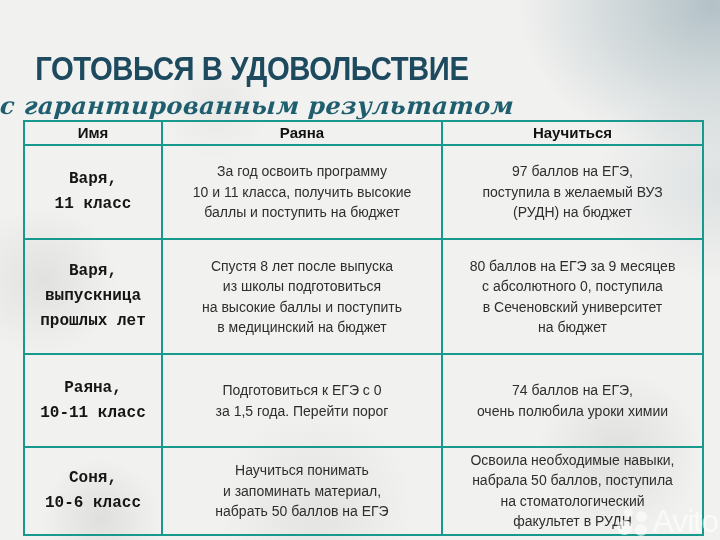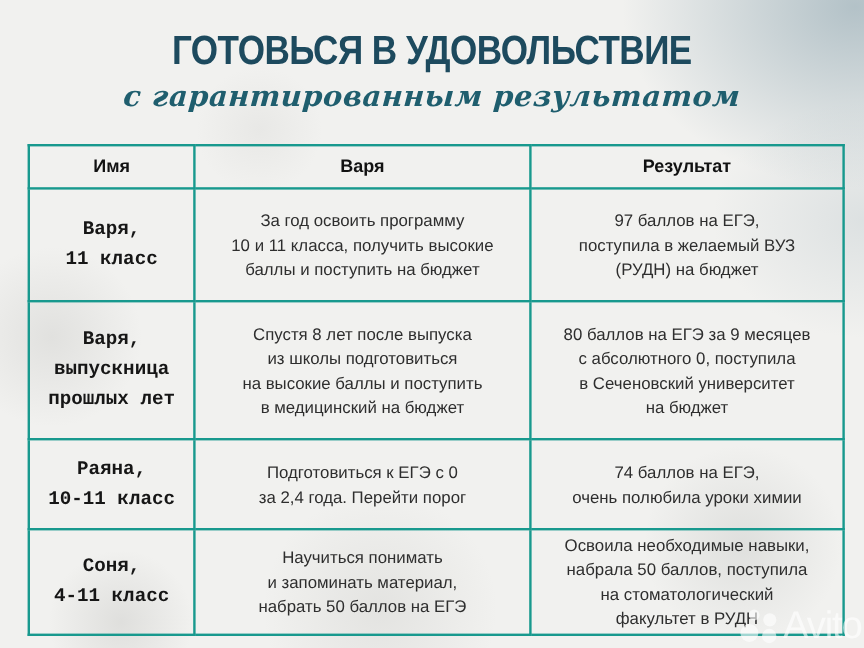--- a/index.html
+++ b/index.html
@@ -10,21 +10,21 @@
     background:
       radial-gradient(ellipse 270px 210px at 99% 1%, rgba(122,150,163,0.52), rgba(122,150,163,0) 72%),
       radial-gradient(ellipse 180px 140px at 100% 34%, rgba(148,168,178,0.22), rgba(148,168,178,0) 70%),
       radial-gradient(circle 100px at 6% 52%, rgba(168,168,165,0.22), rgba(168,168,165,0) 75%),
       radial-gradient(circle 130px at 44% 94%, rgba(172,172,168,0.20), rgba(172,172,168,0) 75%),
       radial-gradient(circle 110px at 86% 84%, rgba(165,168,166,0.24), rgba(165,168,166,0) 75%),
       radial-gradient(circle 80px at 14% 96%, rgba(165,165,162,0.24), rgba(165,165,162,0) 75%),
       radial-gradient(circle 70px at 30% 20%, rgba(178,178,175,0.14), rgba(178,178,175,0) 75%),
       #f1f1ef;
   }
-  .header { text-align: center; padding-top: 25px; }
+  .header { padding-top: 51px; }
   .title {
     display: inline-block;
     font-size: 34px;
     font-weight: bold;
     letter-spacing: -0.5px;
     color: #1d4a5e;
     transform: scaleX(0.86);
     transform-origin: center;
     line-height: 1;
     white-space: nowrap;
@@ -53,41 +53,41 @@
   table.results col.c2 { width: 280px; }
   table.results col.c3 { width: 261px; }
   table.results th, table.results td {
     border: 2px solid #18998e;
     text-align: center;
     vertical-align: middle;
     white-space: pre-line;
     padding: 2px 6px;
   }
   table.results th {
-    height: 36px;
+    height: 24px;
     font-size: 15px;
     font-weight: bold;
     color: #121212;
     line-height: 1.1;
   }
   td.goal-cell, td.result-cell {
     font-size: 14px;
     color: #2e2e2e;
     line-height: 1.46;
   }
   td.name-cell {
     font-size: 16px;
     font-weight: bold;
     color: #161616;
     line-height: 1.55;
     font-family: Liberation Mono, monospace;
   }
   tr.row-1 { height: 94px; }
   tr.row-2 { height: 115px; }
-  tr.row-3 { height: 75px; margin-left: 32px; }
+  tr.row-3 { height: 93px; margin-left: 32px; }
   tr.row-4 { height: 83px; }
   .watermark {
     position: absolute;
     right: 2px;
     bottom: 3px;
     display: flex;
     align-items: center;
     gap: 3px;
     pointer-events: none;
   }
@@ -115,22 +115,22 @@
 
 <table class="results">
   <colgroup>
       <col class="c1">
       <col class="c2">
       <col class="c3">
     </colgroup>
   <thead>
     <tr>
       <th>Имя</th>
-      <th>Варя</th>
-      <th>Результат</th>
+      <th>Раяна</th>
+      <th>Научиться</th>
     </tr>
   </thead>
   <tbody>
     <tr class="row-1">
       <td class="name-cell">Варя,
 11 класс</td>
       <td class="goal-cell">За год освоить программу
 10 и 11 класса, получить высокие
 баллы и поступить на бюджет</td>
       <td class="result-cell">97 баллов на ЕГЭ,
@@ -147,27 +147,27 @@
 в медицинский на бюджет</td>
       <td class="result-cell">80 баллов на ЕГЭ за 9 месяцев
 с абсолютного 0,  поступила
 в Сеченовский университет
 на бюджет</td>
     </tr>
     <tr class="row-3">
       <td class="name-cell">Раяна,
 10-11 класс</td>
       <td class="goal-cell">Подготовиться к ЕГЭ с 0
-за 2,4 года. Перейти порог</td>
+за 1,5 года. Перейти порог</td>
       <td class="result-cell">74 баллов на ЕГЭ,
 очень полюбила уроки химии</td>
     </tr>
     <tr class="row-4">
       <td class="name-cell">Соня,
-4-11 класс</td>
+10-6 класс</td>
       <td class="goal-cell">Научиться понимать
 и запоминать материал,
 набрать 50 баллов на ЕГЭ</td>
       <td class="result-cell">Освоила необходимые навыки,
 набрала 50 баллов, поступила
 на стоматологический
 факультет в РУДН</td>
     </tr>
   </tbody>
 </table>

